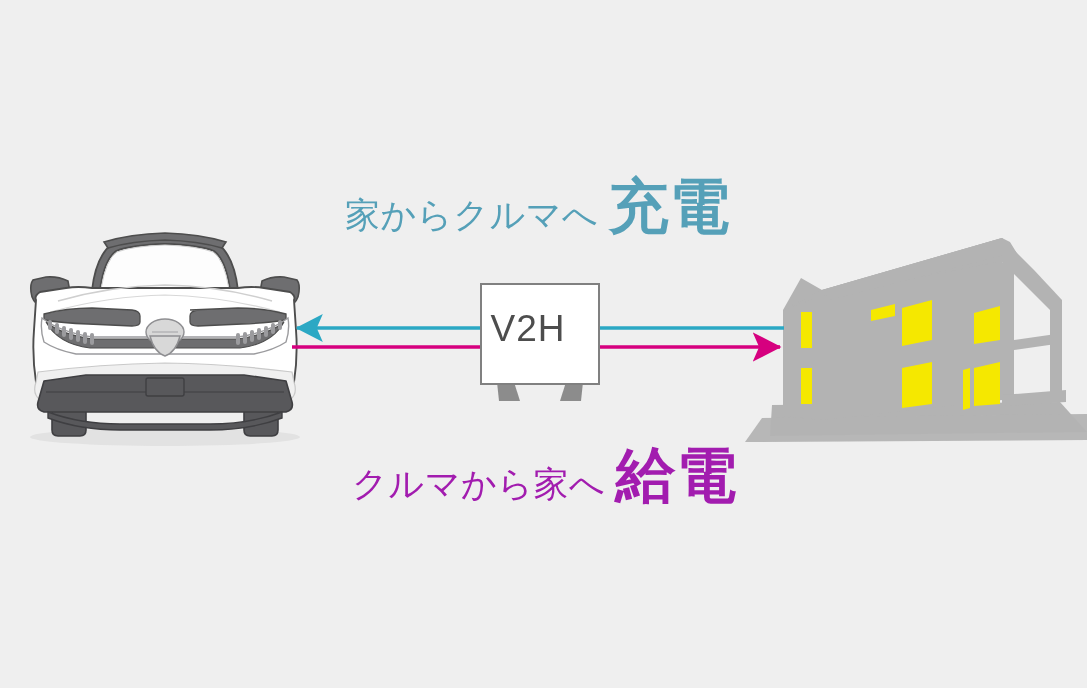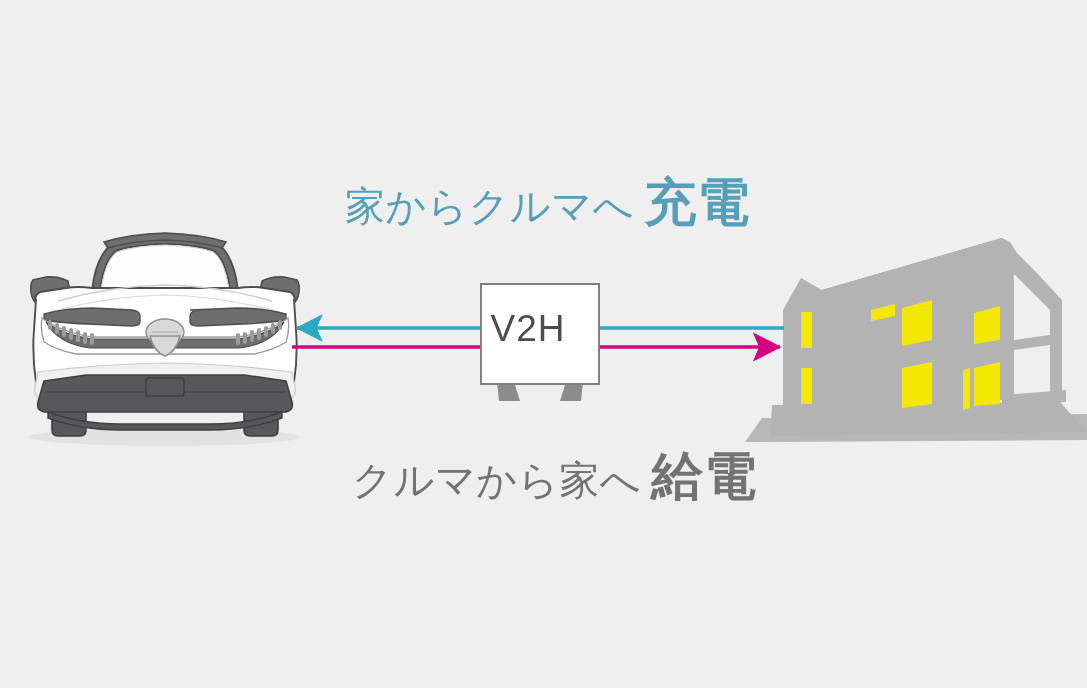--- a/index.html
+++ b/index.html
@@ -27,43 +27,44 @@
     width: 1087px;
     height: 688px;
   }
   .label {
     position: absolute;
     white-space: nowrap;
     font-family: "DejaVu Sans", "Liberation Sans", sans-serif;
     line-height: 1;
   }
   .label .lead {
-    font-size: 40px;
+    font-size: 35px;
     font-weight: 400;
     letter-spacing: 0.5px;
   }
   .label .emph {
-    font-size: 52px;
+    font-size: 60px;
     font-weight: 700;
     letter-spacing: 1px;
     margin-left: 10px;
   }
   #label-charge {
     left: 345px;
     top: 176px;
   }
   #label-charge .lead, #label-charge .emph {
     color: #55a0b8;
   }
   #label-discharge {
     left: 352px;
     top: 450px;
   }
   #label-discharge .lead, #label-discharge .emph {
-    color: #737373;
+    color: #a21caf;
+    font-family: Liberation Mono, monospace;
   }
   .v2h-text {
     position: absolute;
     left: 481px;
     top: 310px;
     width: 94px;
     text-align: center;
     font-family: "Liberation Sans", sans-serif;
     font-size: 37px;
     font-weight: 400;

